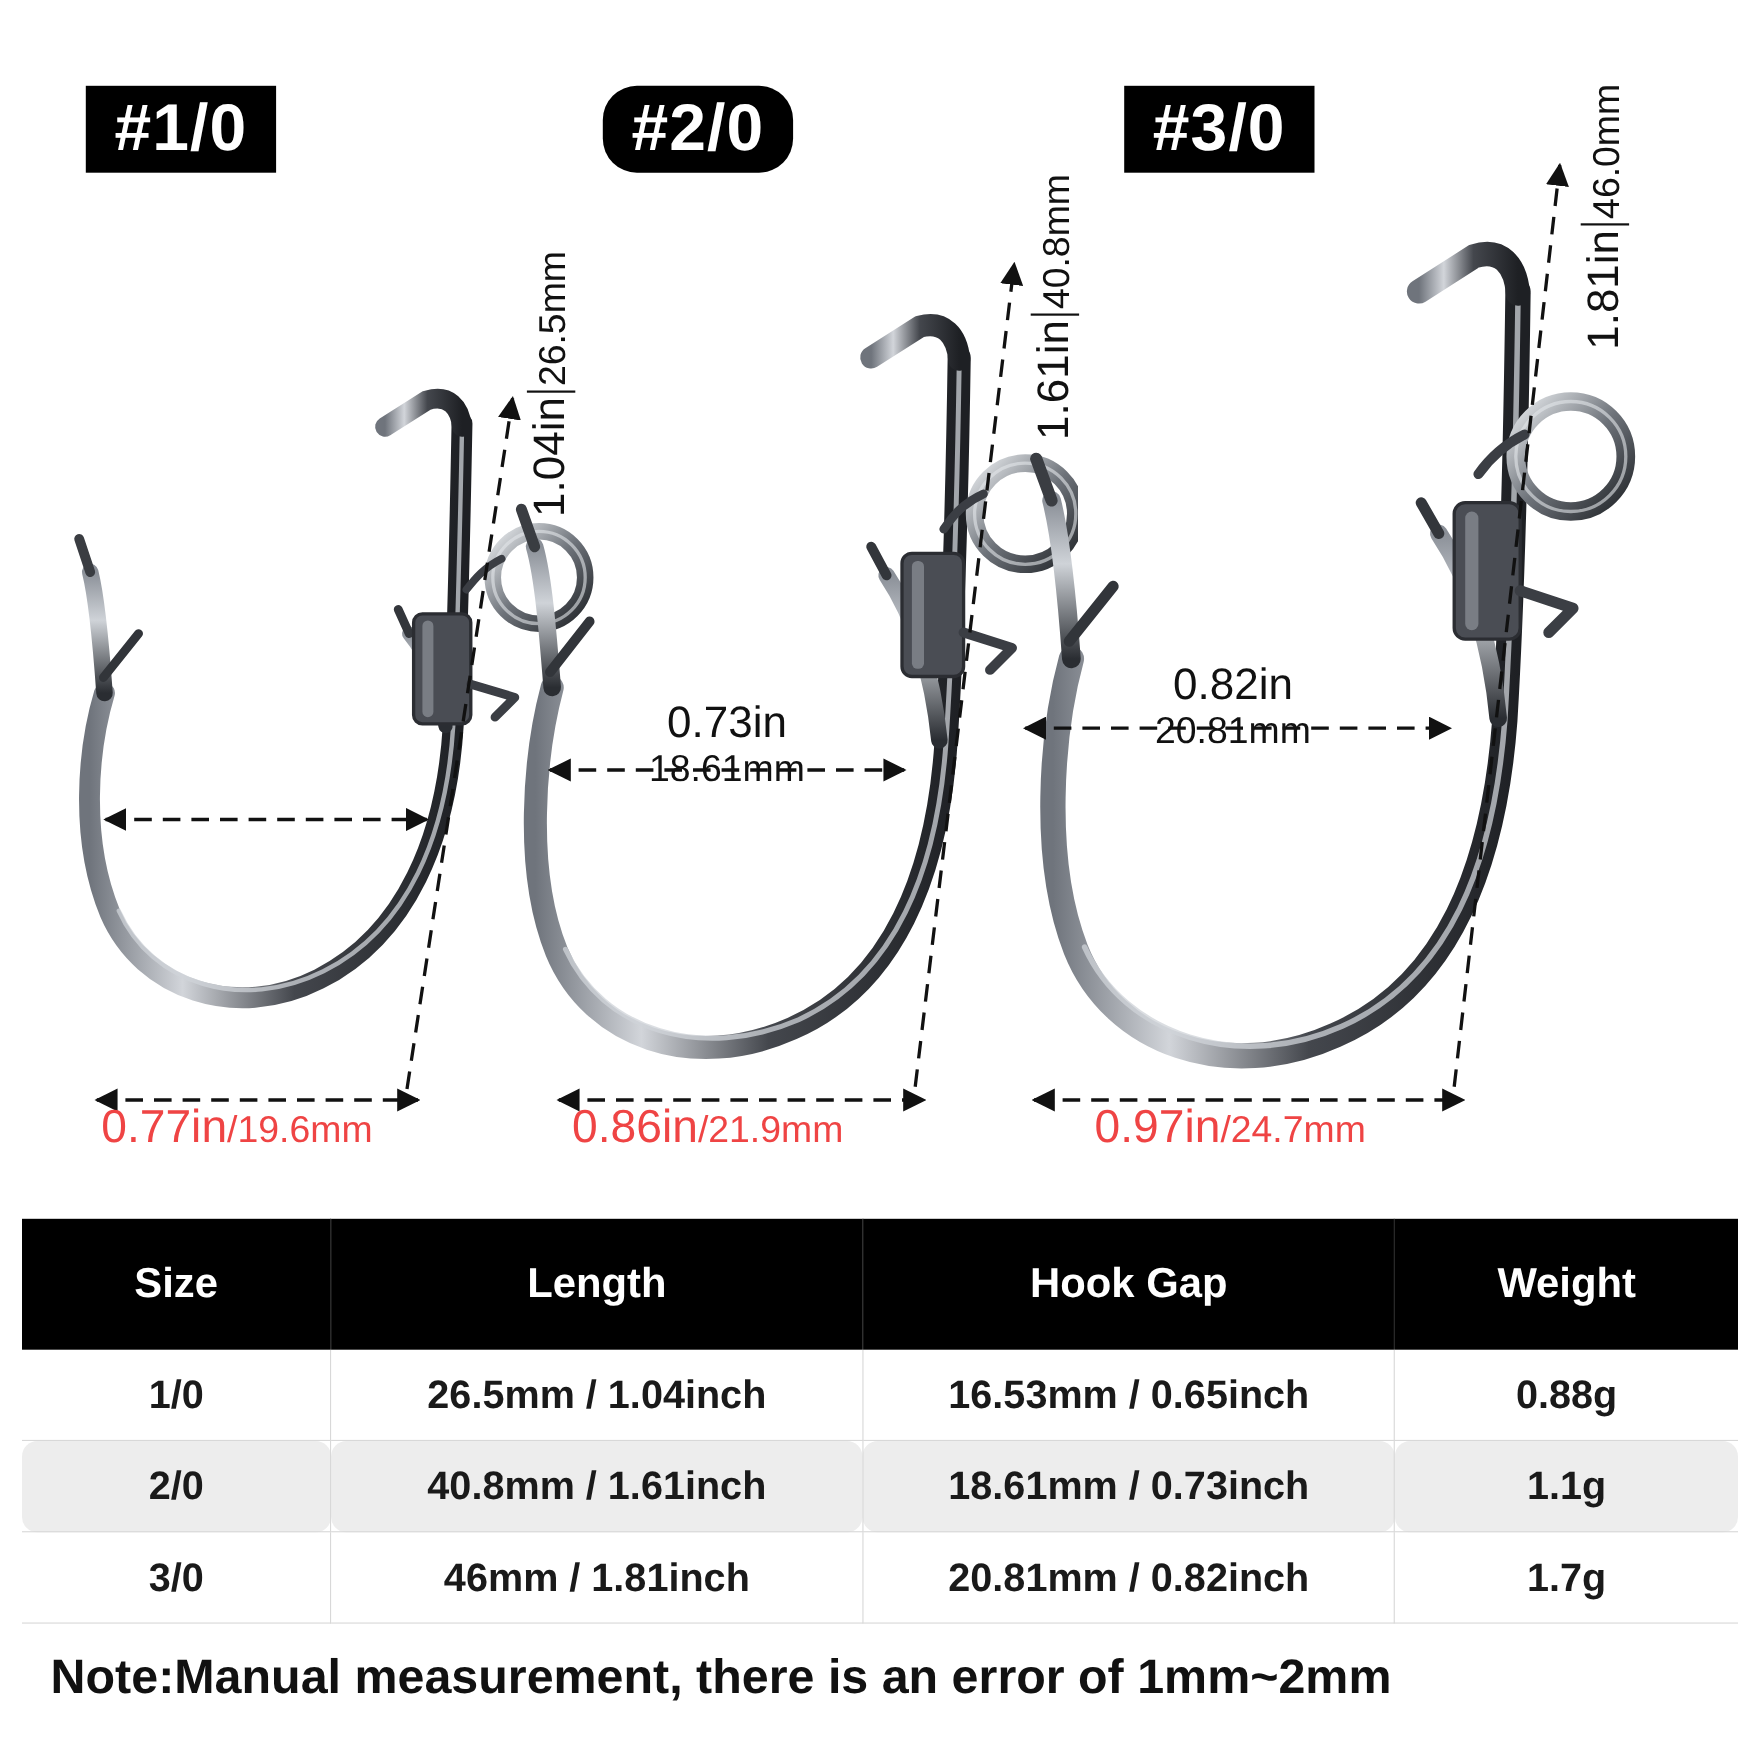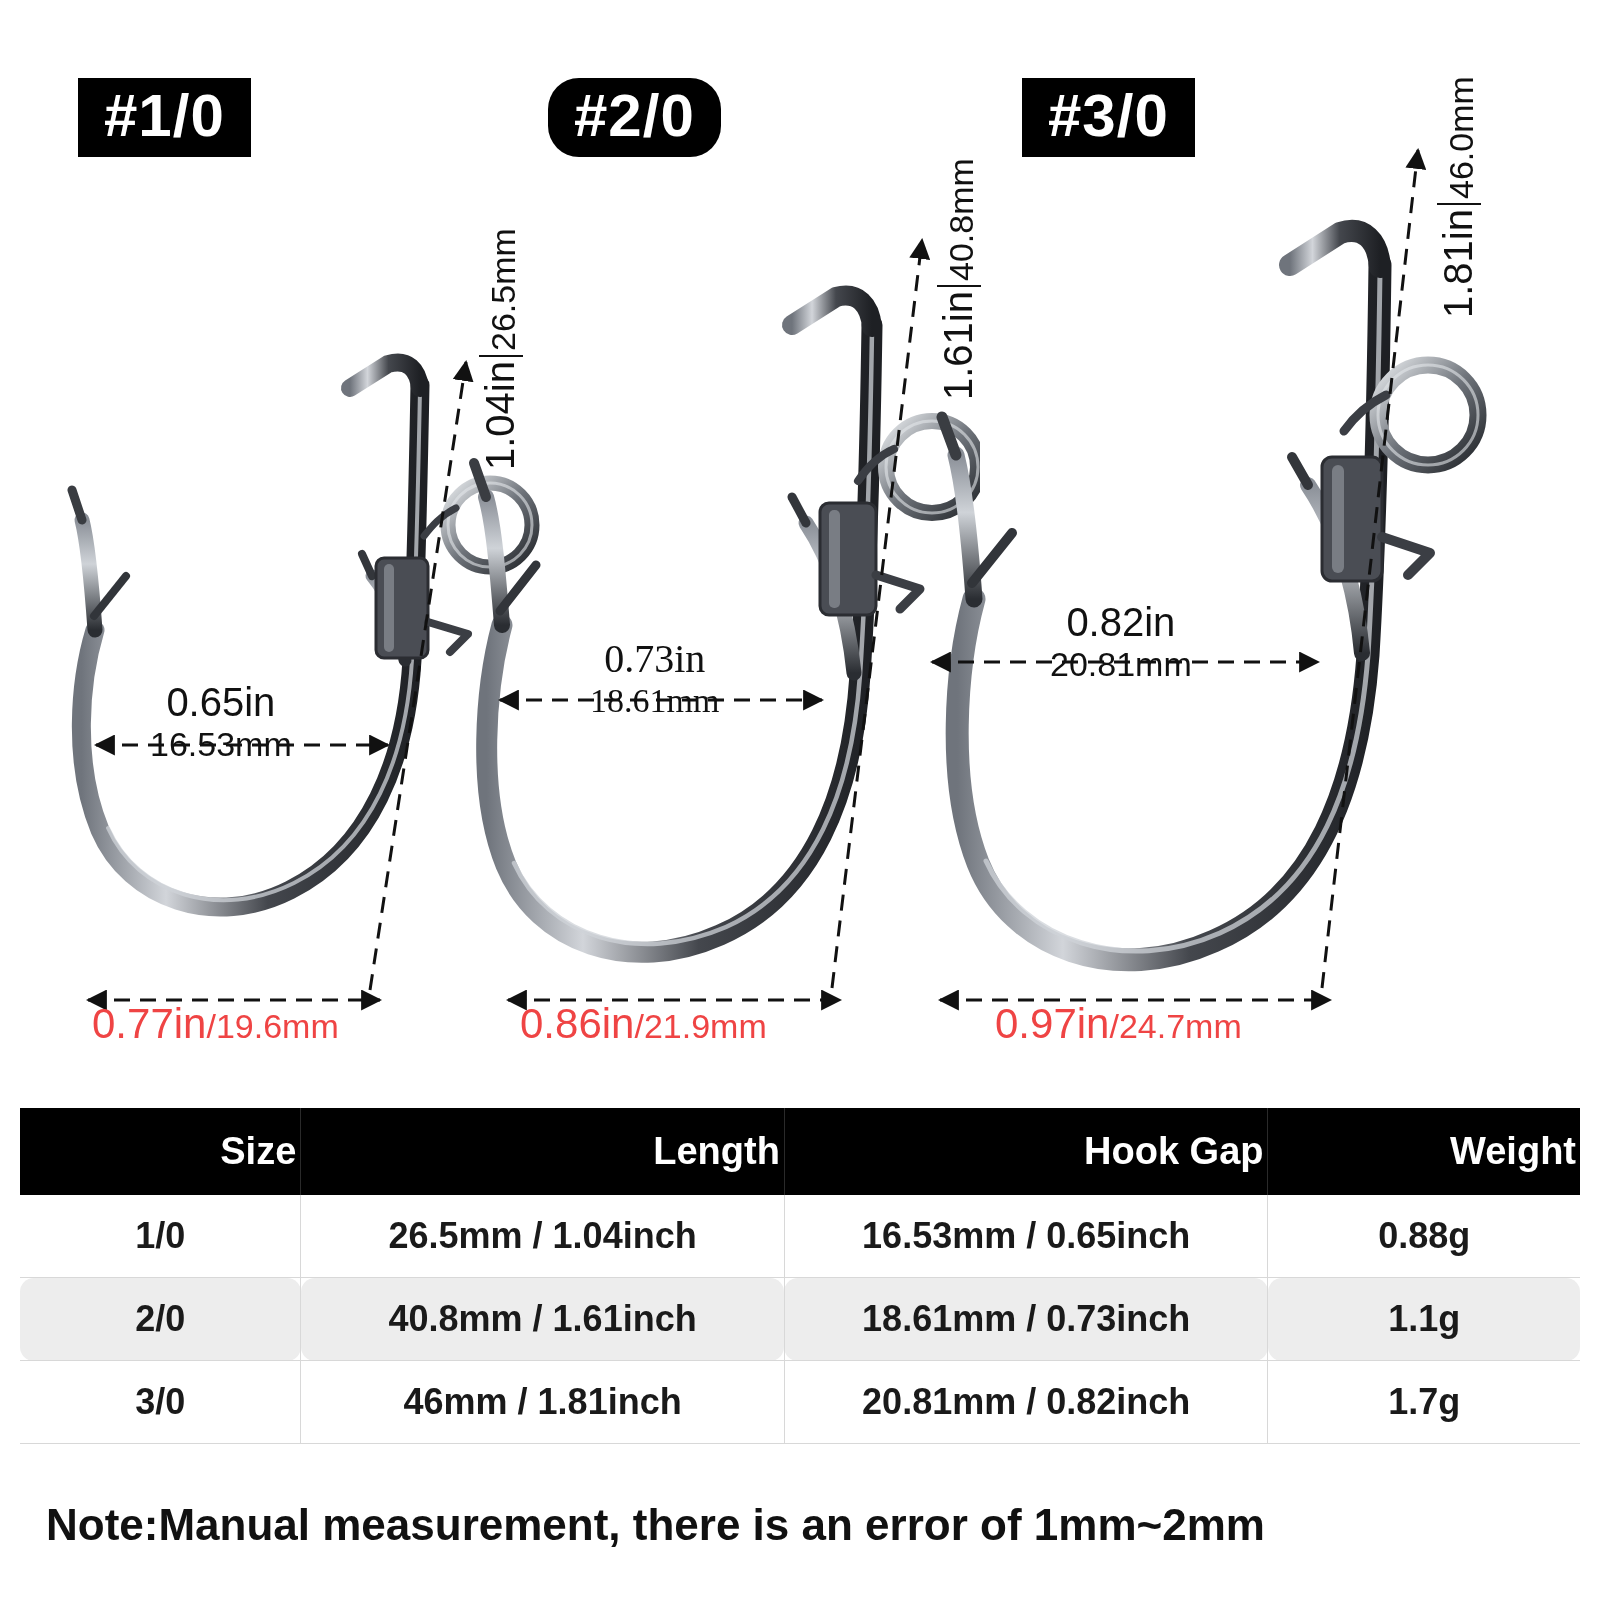--- a/index.html
+++ b/index.html
@@ -44,21 +44,21 @@
     position: absolute;
     color: #111;
     white-space: nowrap;
   }
   .dim .top { font-size: 40px; font-weight: 400; }
   .dim .bot { font-size: 34px; font-weight: 400; }
   .dim.center { text-align: center; }
 
   
   #gap0 { left: 150px; top: 680px; }
-  #gap1 { left: 590px; top: 635px; font-family: Liberation Serif, serif; }
+  #gap1 { left: 590px; top: 635px; }
   #gap2 { left: 1050px; top: 600px; }
 
   
   .vdim {
     position: absolute;
     transform: rotate(-90deg);
     transform-origin: left top;
     white-space: nowrap;
     color: #111;
   }
@@ -93,22 +93,22 @@
   table {
     width: 100%;
     border-collapse: collapse;
     table-layout: fixed;
   }
   thead th {
     background: #000;
     color: #fff;
     font-size: 38px;
     font-weight: 700;
-    padding: 22px 4px;
-    text-align: right;
+    padding: 38px 4px;
+    text-align: center;
     border-right: 1px solid #2a2a2a;
   }
   thead th:last-child { border-right: none; }
   tbody td {
     font-size: 36px;
     font-weight: 700;
     color: #1a1a1a;
     text-align: center;
     padding: 20px 4px;
     border-right: 1px solid #d8d8d8;
@@ -300,24 +300,20 @@
     <line x1="508" y1="1000" x2="840" y2="1000" stroke="#111" stroke-width="3" stroke-dasharray="16 10" marker-start="url(#ahs)" marker-end="url(#ah)"></line>
     <line x1="832" y1="988" x2="922" y2="240" stroke="#111" stroke-width="3" stroke-dasharray="16 10" marker-end="url(#ah)"></line>
 
     <line x1="932" y1="662" x2="1318" y2="662" stroke="#111" stroke-width="3" stroke-dasharray="16 10" marker-start="url(#ahs)" marker-end="url(#ah)"></line>
     <line x1="940" y1="1000" x2="1330" y2="1000" stroke="#111" stroke-width="3" stroke-dasharray="16 10" marker-start="url(#ahs)" marker-end="url(#ah)"></line>
     <line x1="1322" y1="988" x2="1418" y2="150" stroke="#111" stroke-width="3" stroke-dasharray="16 10" marker-end="url(#ah)"></line>
 
     <line x1="0" y1="1100" x2="1600" y2="1100" stroke="#ffffff" stroke-width="1"></line>
   </svg>
 
-  <div class="dim center" id="gap0">
-    <div class="top">0.65in</div>
-    <div class="bot">16.53mm</div>
-  </div>
   <div class="dim center" id="gap1">
     <div class="top">0.73in</div>
     <div class="bot">18.61mm</div>
   </div>
   <div class="dim center" id="gap2">
     <div class="top">0.82in</div>
     <div class="bot">20.81mm</div>
   </div>
 
   <div class="vdim" style="left:478px; top:470px;">

